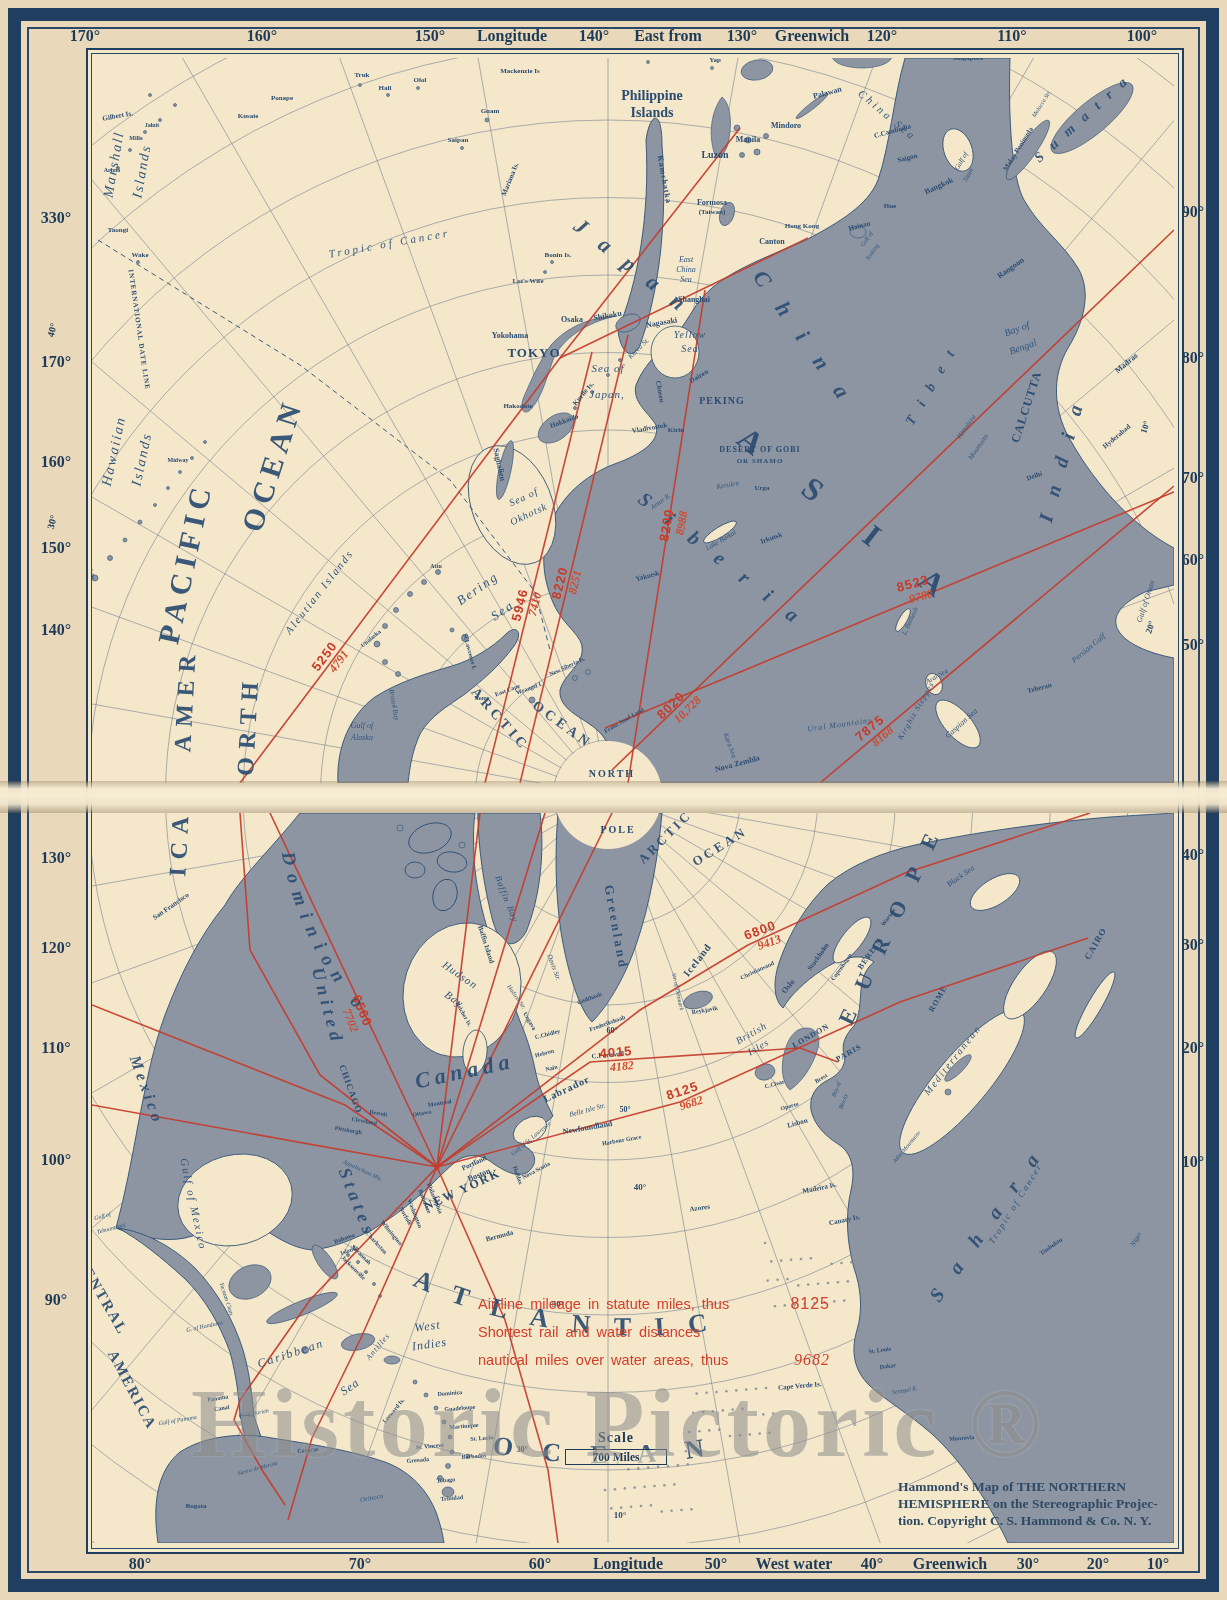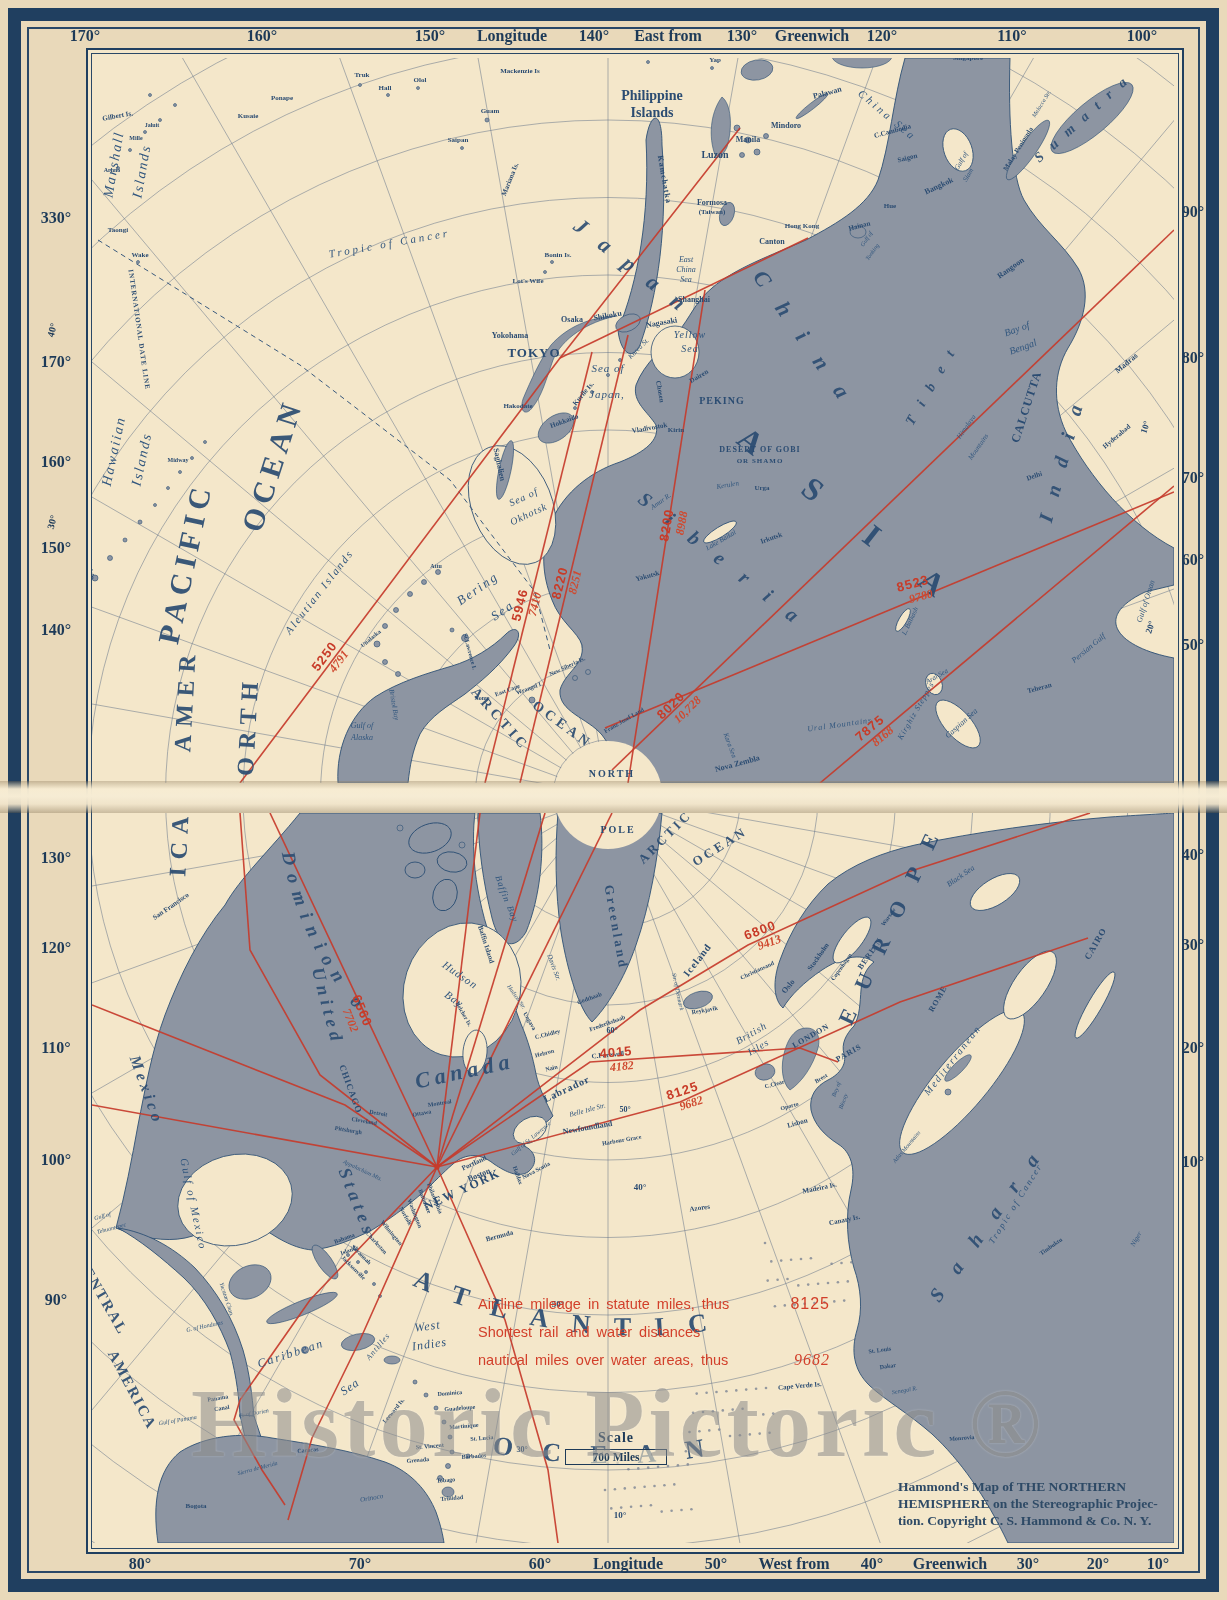--- a/index.html
+++ b/index.html
@@ -65,21 +65,21 @@
     <span class="strip-label" style="left: 742px; top: 36px;">130°</span>
     <span class="strip-label" style="left: 812px; top: 36px;">Greenwich</span>
     <span class="strip-label" style="left: 882px; top: 36px;">120°</span>
     <span class="strip-label" style="left: 1012px; top: 36px;">110°</span>
     <span class="strip-label" style="left: 1142px; top: 36px;">100°</span>
     <span class="strip-label" style="left: 140px; top: 1564px;">80°</span>
     <span class="strip-label" style="left: 360px; top: 1564px;">70°</span>
     <span class="strip-label" style="left: 540px; top: 1564px;">60°</span>
     <span class="strip-label" style="left: 628px; top: 1564px;">Longitude</span>
     <span class="strip-label" style="left: 716px; top: 1564px;">50°</span>
-    <span class="strip-label" style="left: 794px; top: 1564px;">West from</span>
+    <span class="strip-label" style="left: 794px; top: 1564px;">West water</span>
     <span class="strip-label" style="left: 872px; top: 1564px;">40°</span>
     <span class="strip-label" style="left: 950px; top: 1564px;">Greenwich</span>
     <span class="strip-label" style="left: 1028px; top: 1564px;">30°</span>
     <span class="strip-label" style="left: 1098px; top: 1564px;">20°</span>
     <span class="strip-label" style="left: 1158px; top: 1564px;">10°</span>
     <span class="strip-label" style="left: 56px; top: 218px;">330°</span>
     <span class="strip-label" style="left: 56px; top: 362px;">170°</span>
     <span class="strip-label" style="left: 56px; top: 462px;">160°</span>
     <span class="strip-label" style="left: 56px; top: 548px;">150°</span>
     <span class="strip-label" style="left: 56px; top: 630px;">140°</span>

